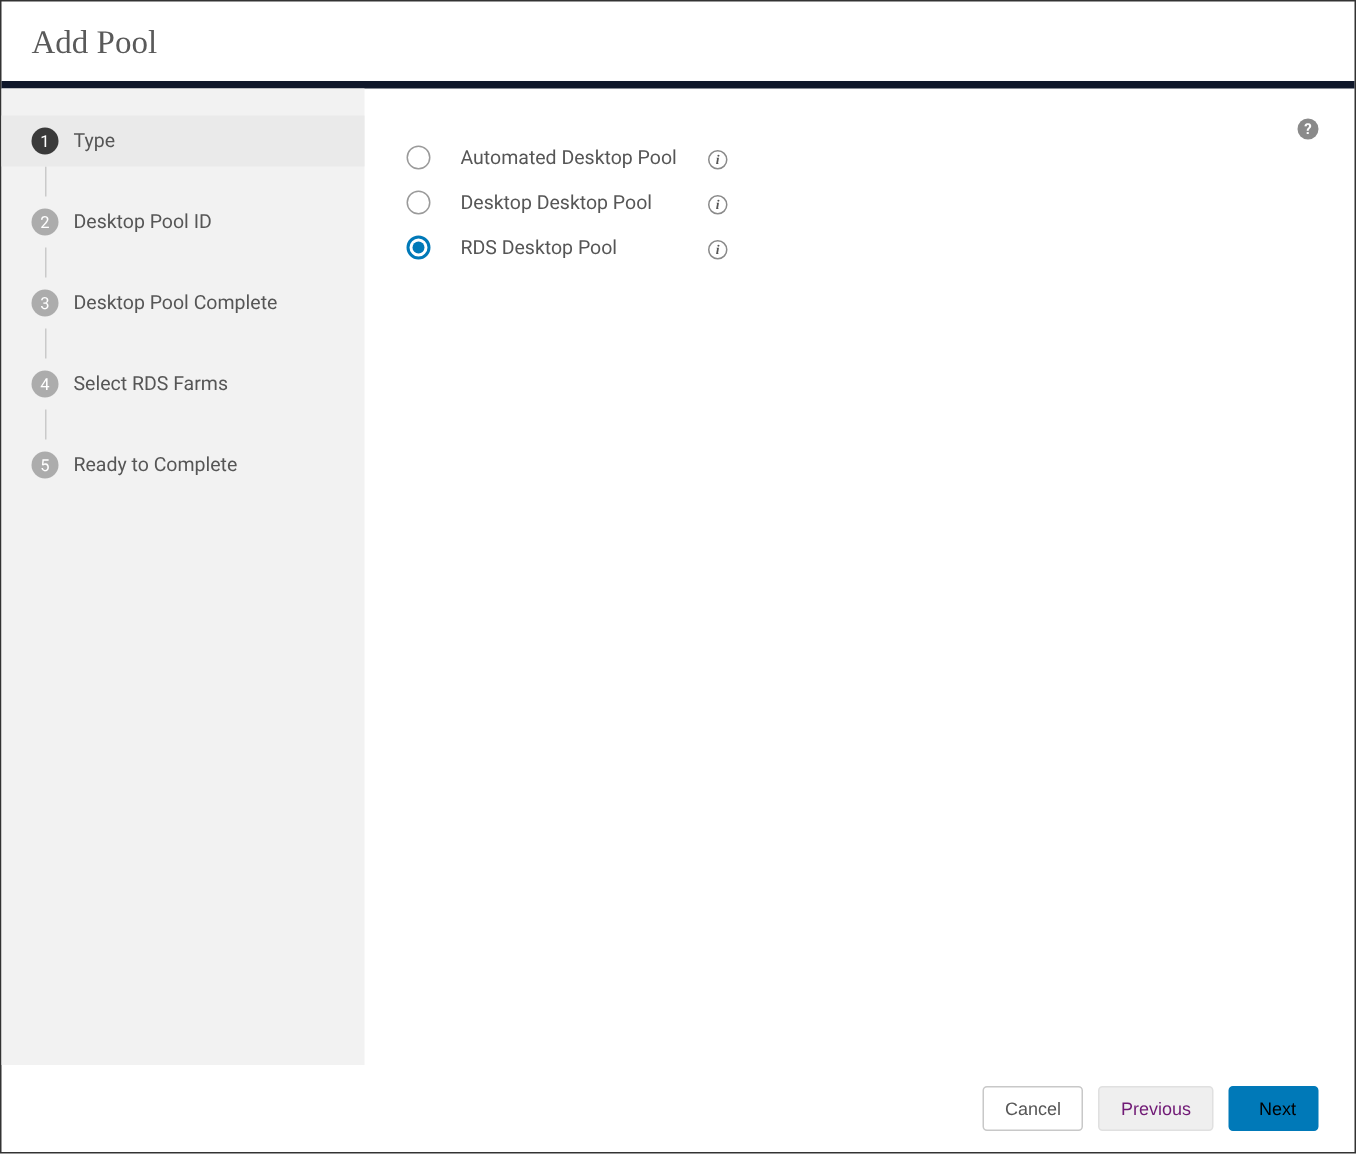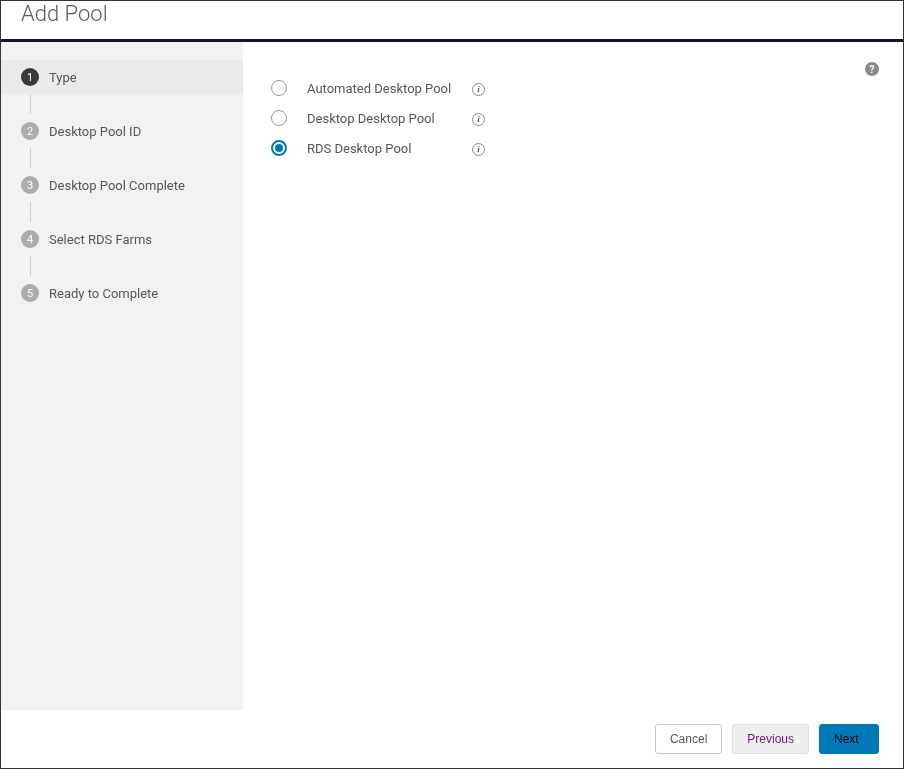--- a/index.html
+++ b/index.html
@@ -16,22 +16,23 @@
     .modal {
       width: 904px;
       height: 769px;
       border: 1px solid #333;
       display: flex;
       flex-direction: column;
       position: relative;
       background: #fff;
     }
     .modal-header {
-      padding: 0 20px 13px 20px;
-      border-bottom: 3px solid #0f172a;
+      padding: 14px 20px 13px 20px;
+      border-bottom: 5px solid #0f172a;
+      font-family: Liberation Serif, serif;
     }
     .modal-title {
       font-size: 22px;
       font-weight: 300;
       color: #5a5a5a;
     }
     .modal-body {
       flex: 1;
       display: flex;
       min-height: 0;
@@ -162,21 +163,21 @@
       border-top: 0;
     }
     .btn {
       padding: 7px 14px;
       font-size: 12px;
       border-radius: 3px;
       cursor: pointer;
       border: 1px solid transparent;
       background: #fff;
       min-width: 60px;
-      text-align: left;
+      text-align: right;
     }
     .btn-outline {
       border: 1px solid #c8c8c8;
       color: #565656;
     }
     .btn-disabled {
       background: #efefef;
       color: #701a75;
       cursor: not-allowed;
       border: 1px solid #e0e0e0;

